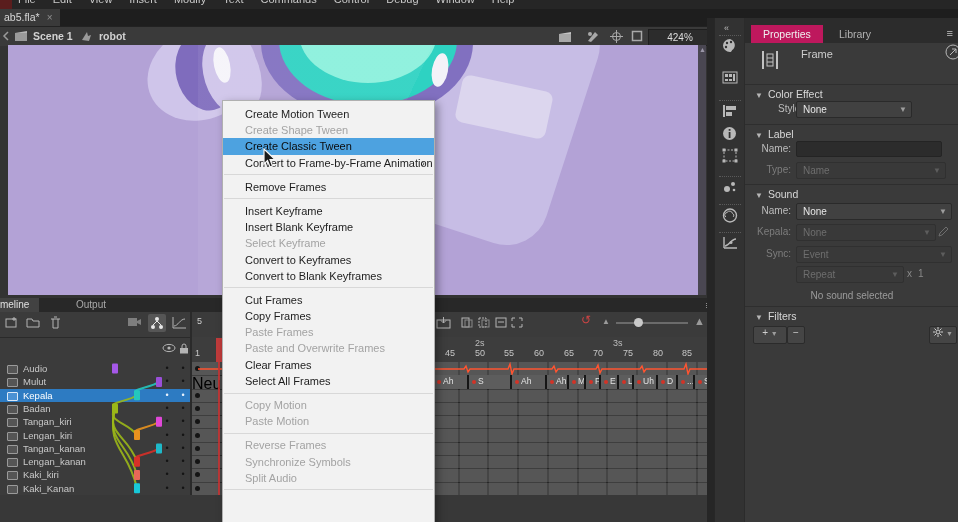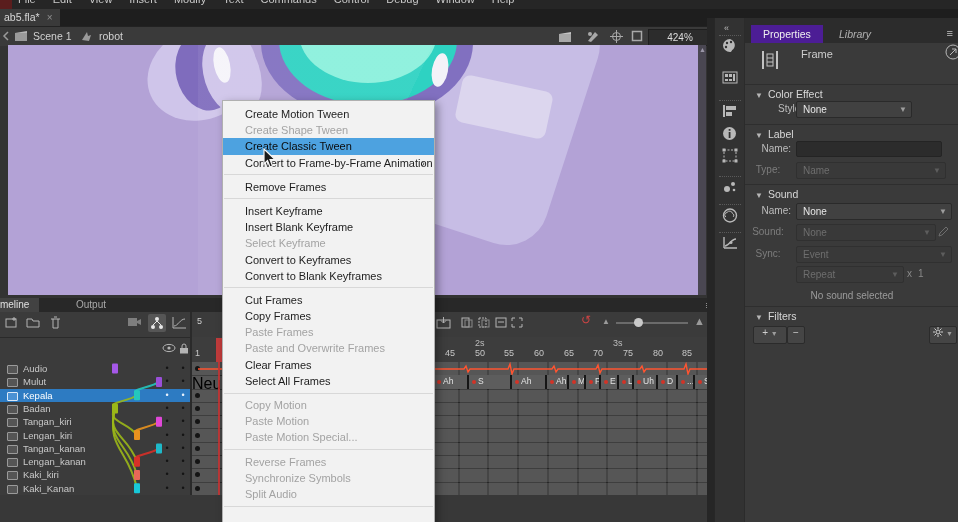--- a/index.html
+++ b/index.html
@@ -14,21 +14,21 @@
     font-size:11px;color:#c9c9c9;white-space:nowrap;}
 
   
   #tabbar{left:0;top:9px;width:958px;height:17px;background:#1e1e1e;}
   .doc-tab{position:absolute;left:0;top:0;height:17px;background:#3a3a3a;color:#d6d6d6;
     font-size:10.5px;line-height:17px;padding:0 8px 0 4px;}
   .doc-tab .close{color:#8f8f8f;margin-left:7px;font-size:10px;}
 
   
   #editbar{left:0;top:26px;width:958px;height:19px;background:#3a3a3a;border-top:1px solid #222;}
-  #editbar .crumb{position:absolute;top:0;height:19px;line-height:19px;font-size:10.5px;color:#d2d2d2;}
+  #editbar .crumb{position:absolute;top:0;height:19px;line-height:19px;font-size:10.5px;color:#d2d2d2;font-weight:bold;}
   .ebicon{position:absolute;top:3px;}
   #zoombox{position:absolute;left:648px;top:2px;width:62px;height:15px;background:#2c2c2c;
     border:1px solid #1f1f1f;color:#ddd;font-size:10px;line-height:15px;text-align:center;}
   #zoombox .chev{position:absolute;right:-14px;top:0;color:#9a9a9a;font-size:8px;}
 
   
   #stage{left:8px;top:45px;width:697px;height:250px;background:#b3a2d6;overflow:hidden;}
   #stage .shape{position:absolute;}
   #stage .glare{left:190px;top:-40px;width:360px;height:360px;
     background:linear-gradient(115deg,rgba(255,255,255,.06) 0 48%,rgba(255,255,255,0) 48%);}
@@ -81,27 +81,27 @@
   #tl-bottom{position:absolute;left:0;top:197px;width:716px;height:27px;background:#383838;}
 
   
   #panel-gutter{left:707px;top:18px;width:7px;height:504px;background:#262626;}
   #icon-strip{left:714px;top:18px;width:30px;height:504px;background:#323232;border-left:1px solid #272727;}
   .strip-ic{position:absolute;left:7px;}
   .strip-sep{position:absolute;left:4px;width:22px;border-top:1px dotted #5a5a5a;}
   #props{left:744px;top:18px;width:214px;height:504px;background:#3a3a3a;border-left:1px solid #2b2b2b;}
   #props .ptabs{position:absolute;left:0;top:0;width:214px;height:25px;background:#2c2c2c;}
   .ptab{position:absolute;top:7px;height:18px;font-size:10.5px;line-height:18px;padding:0 12px;color:#b2b2b2;}
-  .ptab.active{background:#4c1d95;color:#f0f0f0;}
+  .ptab.active{background:#be185d;color:#f0f0f0;}
   #props .pmenu{position:absolute;right:6px;top:9px;color:#c2c2c2;font-size:11px;}
   .sect-div{position:absolute;left:0;width:214px;border-top:1px solid #2e2e2e;}
   .sect-hdr{position:absolute;left:10px;font-size:10.5px;color:#d8d8d8;}
   .sect-hdr .tri{color:#b5b5b5;font-size:8px;margin-right:5px;}
   .plabel{position:absolute;width:46px;text-align:right;font-size:10px;color:#bdbdbd;}
-  .plabel.dim{color:#7d7d7d;text-align:center;}
+  .plabel.dim{color:#7d7d7d;}
   .pctl{position:absolute;height:15px;background:#414141;border:1px solid #2a2a2a;border-radius:2px;
     font-size:10px;color:#e6e6e6;line-height:15px;padding-left:6px;}
   .pctl .chev{position:absolute;right:4px;top:0;color:#9d9d9d;font-size:8px;}
   .pctl.disabled{background:#393939;border-color:#303030;color:#6e6e6e;}
   .pctl.disabled .chev{color:#5d5d5d;}
   .pinput{position:absolute;height:14px;background:#2c2c2c;border:1px solid #242424;border-radius:2px;}
   #sound-status{position:absolute;left:0;width:214px;text-align:center;font-size:10px;color:#9b9b9b;}
   .fbtn{position:absolute;height:16px;background:#454545;border:1px solid #2b2b2b;border-radius:2px;
     color:#cfcfcf;font-size:10px;text-align:center;}
   #filt-hdr-row{position:absolute;left:0;width:214px;height:15px;background:#313131;
@@ -499,21 +499,21 @@
     <svg class="strip-ic" style="top:218px" width="16" height="14">
         <path d="M2 12 V1 M2 12 H15" stroke="#b8b8b8" stroke-width="1.4"></path>
         <path d="M3 10 C7 10 9 3 14 3" stroke="#b8b8b8" fill="none" stroke-width="1.4"></path>
         <circle cx="9" cy="6.5" r="1.5" fill="#b8b8b8"></circle>
       </svg>
   </div>
 
   <div class="abs" id="props">
     <div class="ptabs" id="props-tabs">
         <div class="ptab active" style="left: 6px;">Properties</div>
-        <div class="ptab" style="left: 82px; font-style: italic;">Library</div>
+        <div class="ptab" style="left: 82px;">Library</div>
       </div>
     <div class="pmenu">≡</div>
 
     <svg class="abs" style="left:16px;top:32px" width="18" height="20">
         <path d="M2 1 V19 M16 1 V19" stroke="#c2c2c2" stroke-width="2"></path>
         <rect x="6" y="4" width="6" height="12" stroke="#c2c2c2" fill="none"></rect>
         <path d="M6 8 H12 M6 12 H12" stroke="#c2c2c2"></path>
       </svg>
     <div class="abs" style="left:56px;top:30px;font-size:11px;color:#cdcdcd">Frame</div>
     <svg class="abs" style="left:200px;top:26px" width="16" height="16">
@@ -530,21 +530,21 @@
     <div class="sect-hdr" style="top:110px"><span class="tri">▼</span><span>Label</span></div>
     <div class="plabel" style="left:0;top:125px">Name:</div>
     <div class="pinput" style="left:51px;top:123px;width:144px"></div>
     <div class="plabel dim" style="left:0;top:146px">Type:</div>
     <div class="pctl disabled" style="left:51px;top:144px;width:142px"><span>Name</span><span class="chev">▼</span></div>
 
     <div class="sect-div" style="top:166px"></div>
     <div class="sect-hdr" style="top:170px"><span class="tri">▼</span><span>Sound</span></div>
     <div class="plabel" style="left:0;top:187px">Name:</div>
     <div class="pctl" style="left:51px;top:185px;width:148px"><span>None</span><span class="chev">▼</span></div>
-    <div class="plabel dim" style="left:0;top:208px">Sound:</div>
+    <div class="plabel dim" style="left:0;top:208px">Kepala:</div>
     <div class="pctl disabled" style="left:51px;top:206px;width:132px"><span>None</span><span class="chev">▼</span></div>
     <svg class="abs" style="left:192px;top:207px" width="13" height="13">
         <path d="M2 11 L3 8 L9 2 L11 4 L5 10 Z" stroke="#6e6e6e" fill="none"></path>
       </svg>
     <div class="plabel dim" style="left:0;top:230px">Sync:</div>
     <div class="pctl disabled" style="left:51px;top:228px;width:148px"><span>Event</span><span class="chev">▼</span></div>
     <div class="pctl disabled" style="left:51px;top:248px;width:100px"><span>Repeat</span><span class="chev">▼</span></div>
     <div class="abs" style="left:162px;top:250px;font-size:10px;color:#8a8a8a">x</div>
     <div class="abs" style="left:173px;top:250px;font-size:10px;color:#8a8a8a">1</div>
     <div id="sound-status" style="top:272px">No sound selected</div>
@@ -577,21 +577,20 @@
       <div class="cm-sep"></div>
       <div class="cm-item">Cut Frames</div>
       <div class="cm-item">Copy Frames</div>
       <div class="cm-item disabled">Paste Frames</div>
       <div class="cm-item disabled">Paste and Overwrite Frames</div>
       <div class="cm-item">Clear Frames</div>
       <div class="cm-item">Select All Frames</div>
       <div class="cm-sep"></div>
       <div class="cm-item disabled">Copy Motion</div>
       <div class="cm-item disabled">Paste Motion</div>
-      <div class="cm-item disabled">Paste Motion Special...</div>
       <div class="cm-sep"></div>
       <div class="cm-item disabled">Reverse Frames</div>
       <div class="cm-item disabled">Synchronize Symbols</div>
       <div class="cm-item disabled">Split Audio</div>
       <div class="cm-sep"></div>
     </div>
 
   <svg class="abs" id="cursor" viewBox="0 0 16 22">
     <path d="M1 1 L1 16 L4.5 12.5 L7 19 L9.5 18 L7 11.5 L12 11.5 Z" fill="#1a1a1a" stroke="#f5f5f5" stroke-width="1.2"></path>
   </svg>

